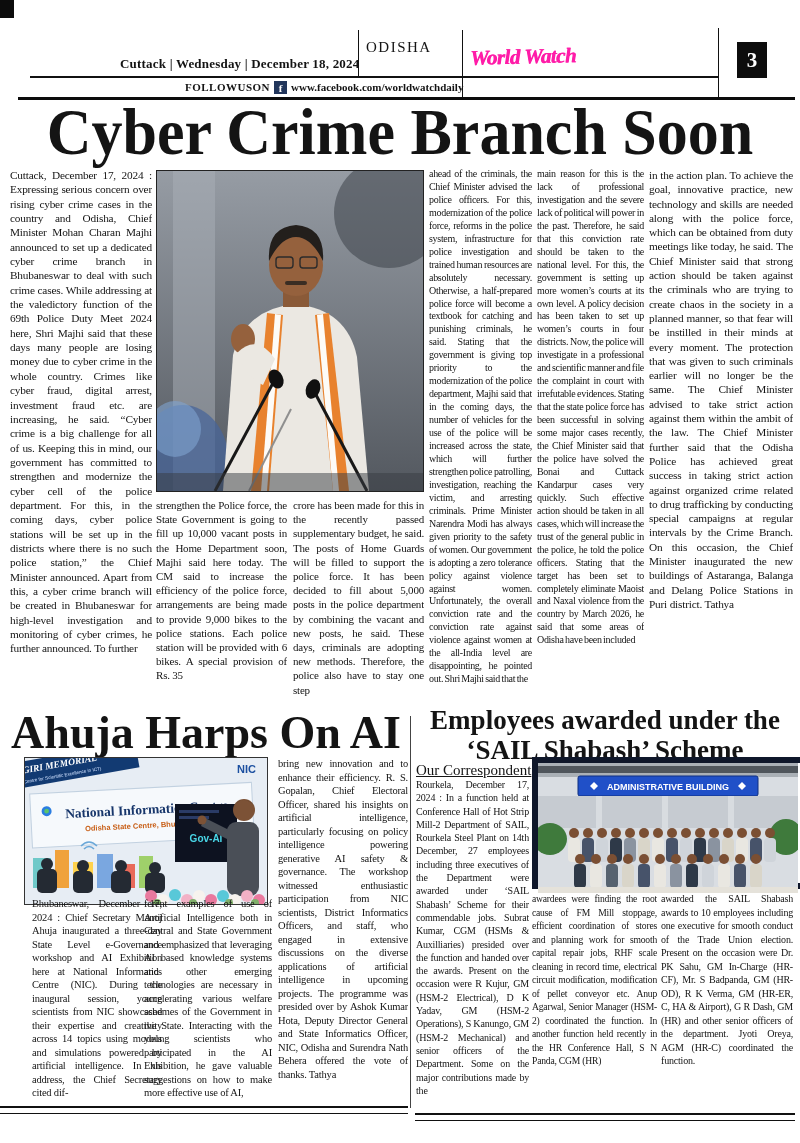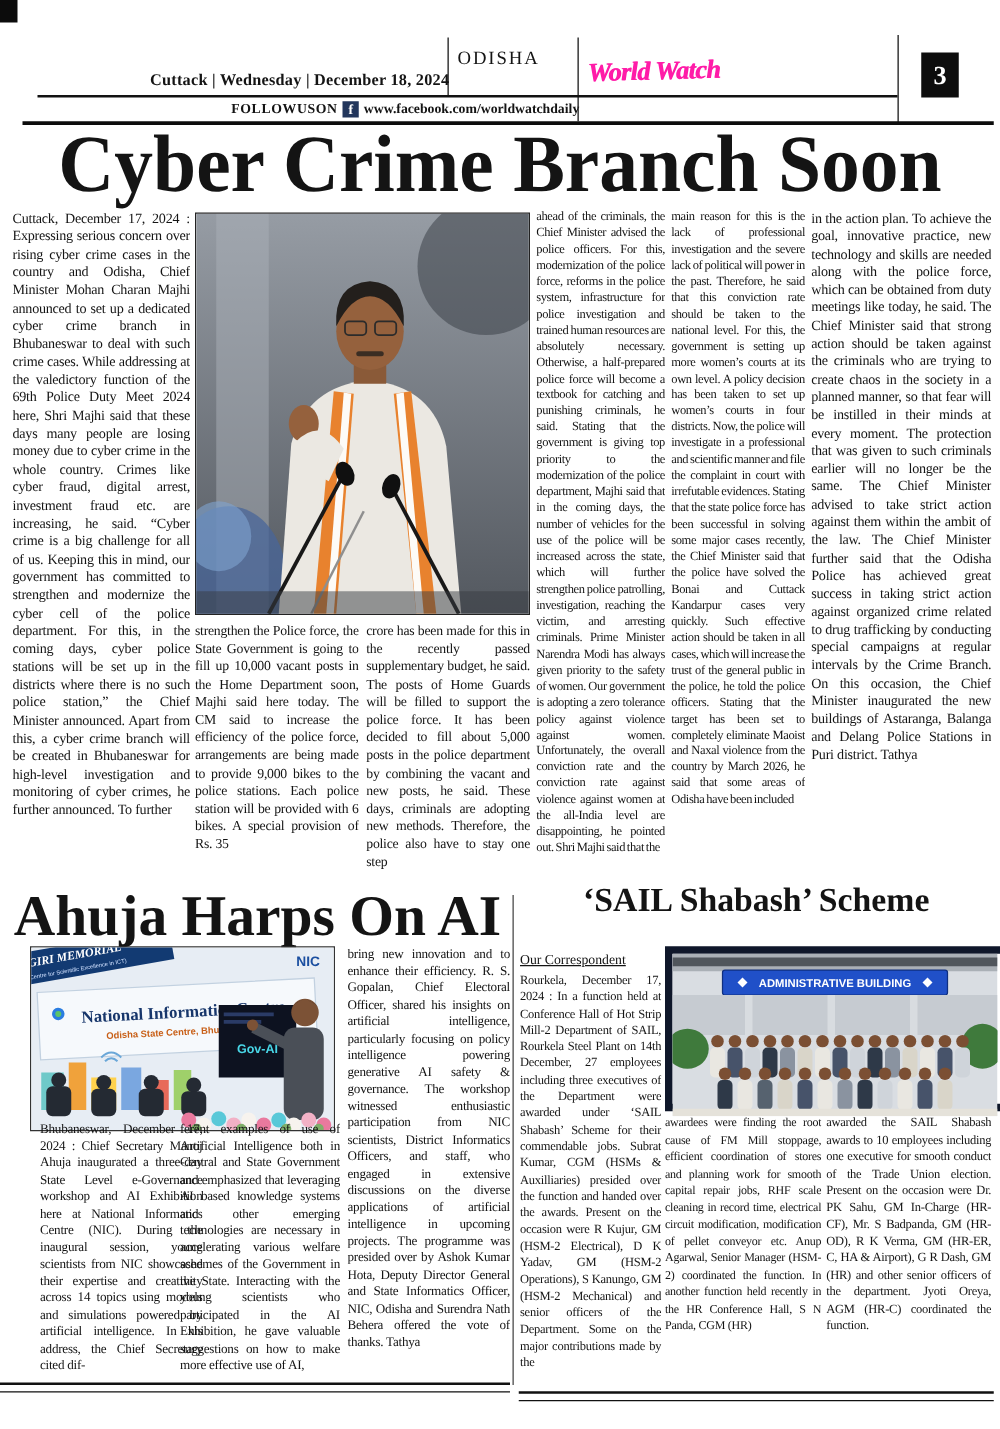--- a/index.html
+++ b/index.html
@@ -42,21 +42,21 @@
 
   .photo1 { position:absolute; left:156px; top:170px; width:268px; height:322px; border:1px solid #222; box-sizing:border-box; }
   .photo2 { position:absolute; left:24px;  top:757px; width:244px; height:148px; border:1px solid #333; box-sizing:border-box; }
   .photo3 { position:absolute; left:532px; top:757px; width:292px; height:132px; border:6px solid #0f172a; box-sizing:border-box; }
   .photo1 svg, .photo2 svg, .photo3 svg { display:block; }
 
   .a2c1 { left:10px;  top:897px; width:130px; height:208px; font-size:10.5px; line-height:13.5px; letter-spacing:-0.2px;margin-left:22px; }
   .a2c2 { left:144px; top:897px; width:128px; height:208px; font-size:10.5px; line-height:13.5px; letter-spacing:-0.2px; }
   .a2c3 { left:278px; top:757px; width:130px; height:348px; font-size:10.5px; line-height:13.5px; letter-spacing:-0.2px; }
 
-  .byline { position:absolute; left:416px; top:762px; font-size:11px; text-decoration:underline; }
+  .byline { position:absolute; left:416px; top:762px; font-size:15px; text-decoration:underline; }
   .s3c1 { left:416px; top:778px; width:113px; height:334px; font-size:10px;  line-height:13.3px; letter-spacing:-0.2px; }
   .s3c2 { left:532px; top:892px; width:125px; height:222px; font-size:9.6px; line-height:13.5px; letter-spacing:-0.2px; }
   .s3c3 { left:661px; top:892px; width:132px; height:222px; font-size:10px;  line-height:13.5px; letter-spacing:-0.2px; }
 
   
   .vrule-mid  { position:absolute; left:410px; top:716px; width:1px; height:392px; background:#444; }
   .dbl-left   { position:absolute; left:0;     top:1106px; width:408px; height:5px; border-top:2.5px solid #111; border-bottom:1px solid #111; }
   .dbl-right  { position:absolute; left:415px; top:1113px; width:380px; height:5px; border-top:2.5px solid #111; border-bottom:1px solid #111; }
 </style>
 </head>
@@ -202,20 +202,21 @@
           <circle cx="230" cy="145" r="4" fill="#7fae6a"></circle>
       </g>
     </svg>
   </div>
 
   <div class="nb a2c1">Bhubaneswar, December 17, 2024 : Chief Secretary Manoj Ahuja inaugurated a three-day State Level e-Governance workshop and AI Exhibition here at National Informatics Centre (NIC). During the inaugural session, young scientists from NIC showcased their expertise and creativity across 14 topics using models and simulations powered by artificial intelligence. In his address, the Chief Secretary cited dif-</div>
   <div class="nb a2c2">ferent examples of use of Artificial Intelligence both in Central and State Government and emphasized that leveraging AI based knowledge systems and other emerging technologies are necessary in accelerating various welfare schemes of the Government in the State. Interacting with the young scientists who participated in the AI Exhibition, he gave valuable suggestions on how to make more effective use of AI,</div>
   <div class="nb a2c3">bring new innovation and to enhance their efficiency. R. S. Gopalan, Chief Electoral Officer, shared his insights on artificial intelligence, particularly focusing on policy intelligence powering generative AI safety &amp; governance. The workshop witnessed enthusiastic participation from NIC scientists, District Informatics Officers, and staff, who engaged in extensive discussions on the diverse applications of artificial intelligence in upcoming projects. The programme was presided over by Ashok Kumar Hota, Deputy Director General and State Informatics Officer, NIC, Odisha and Surendra Nath Behera offered the vote of thanks. Tathya</div>
 
   <div class="hl3">
+    <div>Employees awarded under the</div>
     <div>‘SAIL Shabash’ Scheme</div>
   </div>
 
   <div class="byline">Our Correspondent</div>
 
   <div class="photo3">
     <svg width="260" height="130" viewBox="0 0 260 130">
       <defs>
         <g id="pers">
           <circle cx="0" cy="-14" r="5" fill="#7b4f33"></circle>

